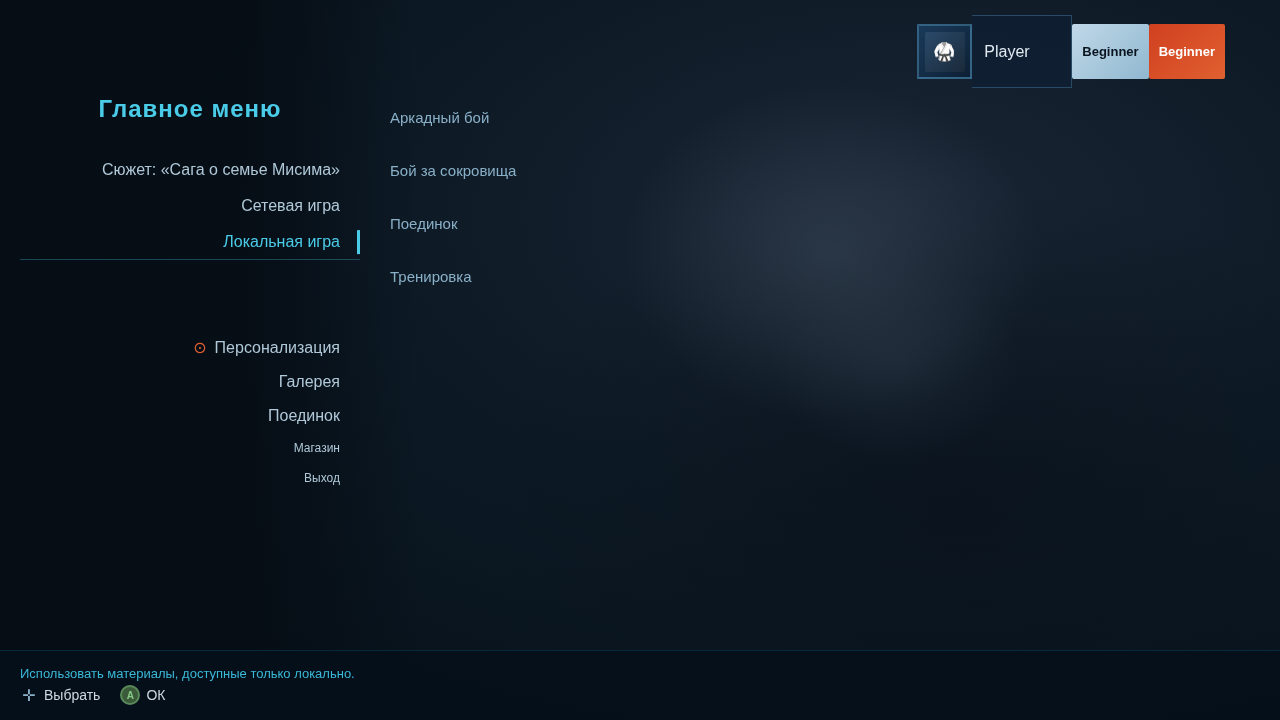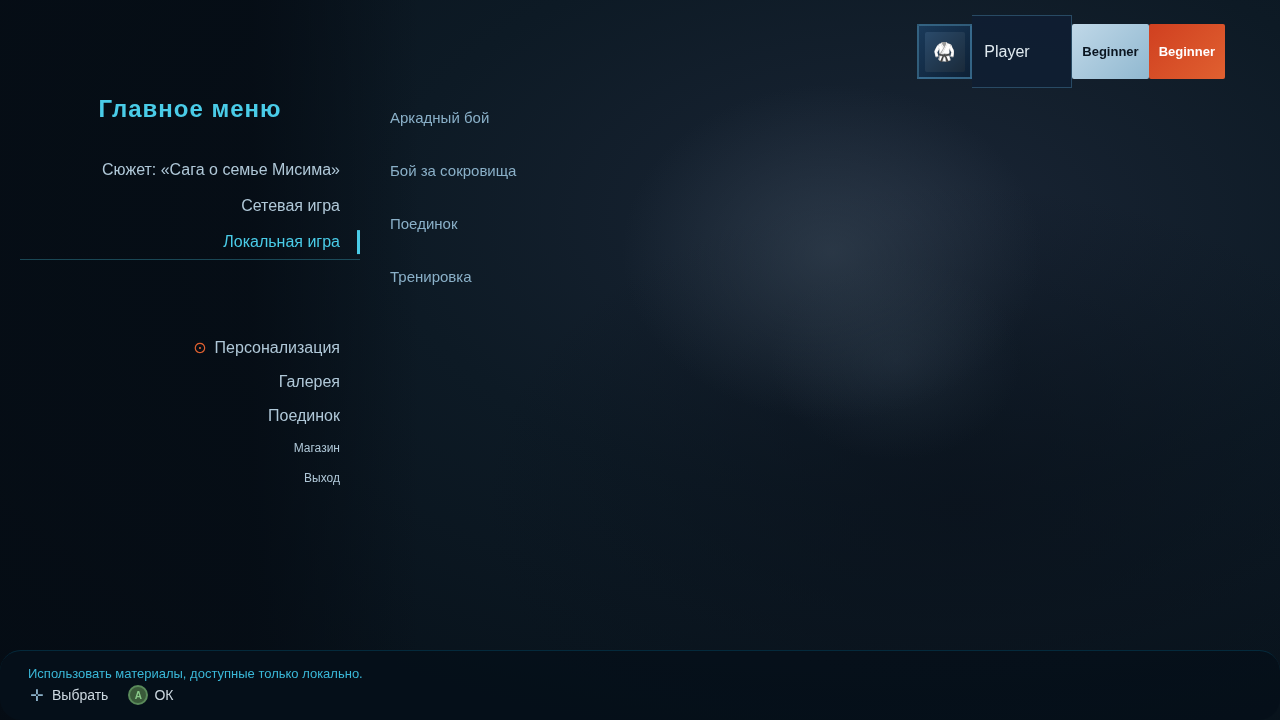--- a/index.html
+++ b/index.html
@@ -39,22 +39,21 @@
       bottom: 0;
       left: 0;
       right: 0;
       height: 70px;
       background: rgba(5, 15, 25, 0.9);
       border-top: 1px solid rgba(0, 150, 200, 0.2);
       z-index: 10;
       display: flex;
       flex-direction: column;
       justify-content: center;
-      padding: 0 28px;
-      border-radius: 21px;
+      padding: 0 20px;
     }
 
     .bottom-hint {
       color: #3ab8d8;
       font-size: 13px;
       margin-bottom: 4px;
     }
 
     .bottom-controls {
       display: flex;

